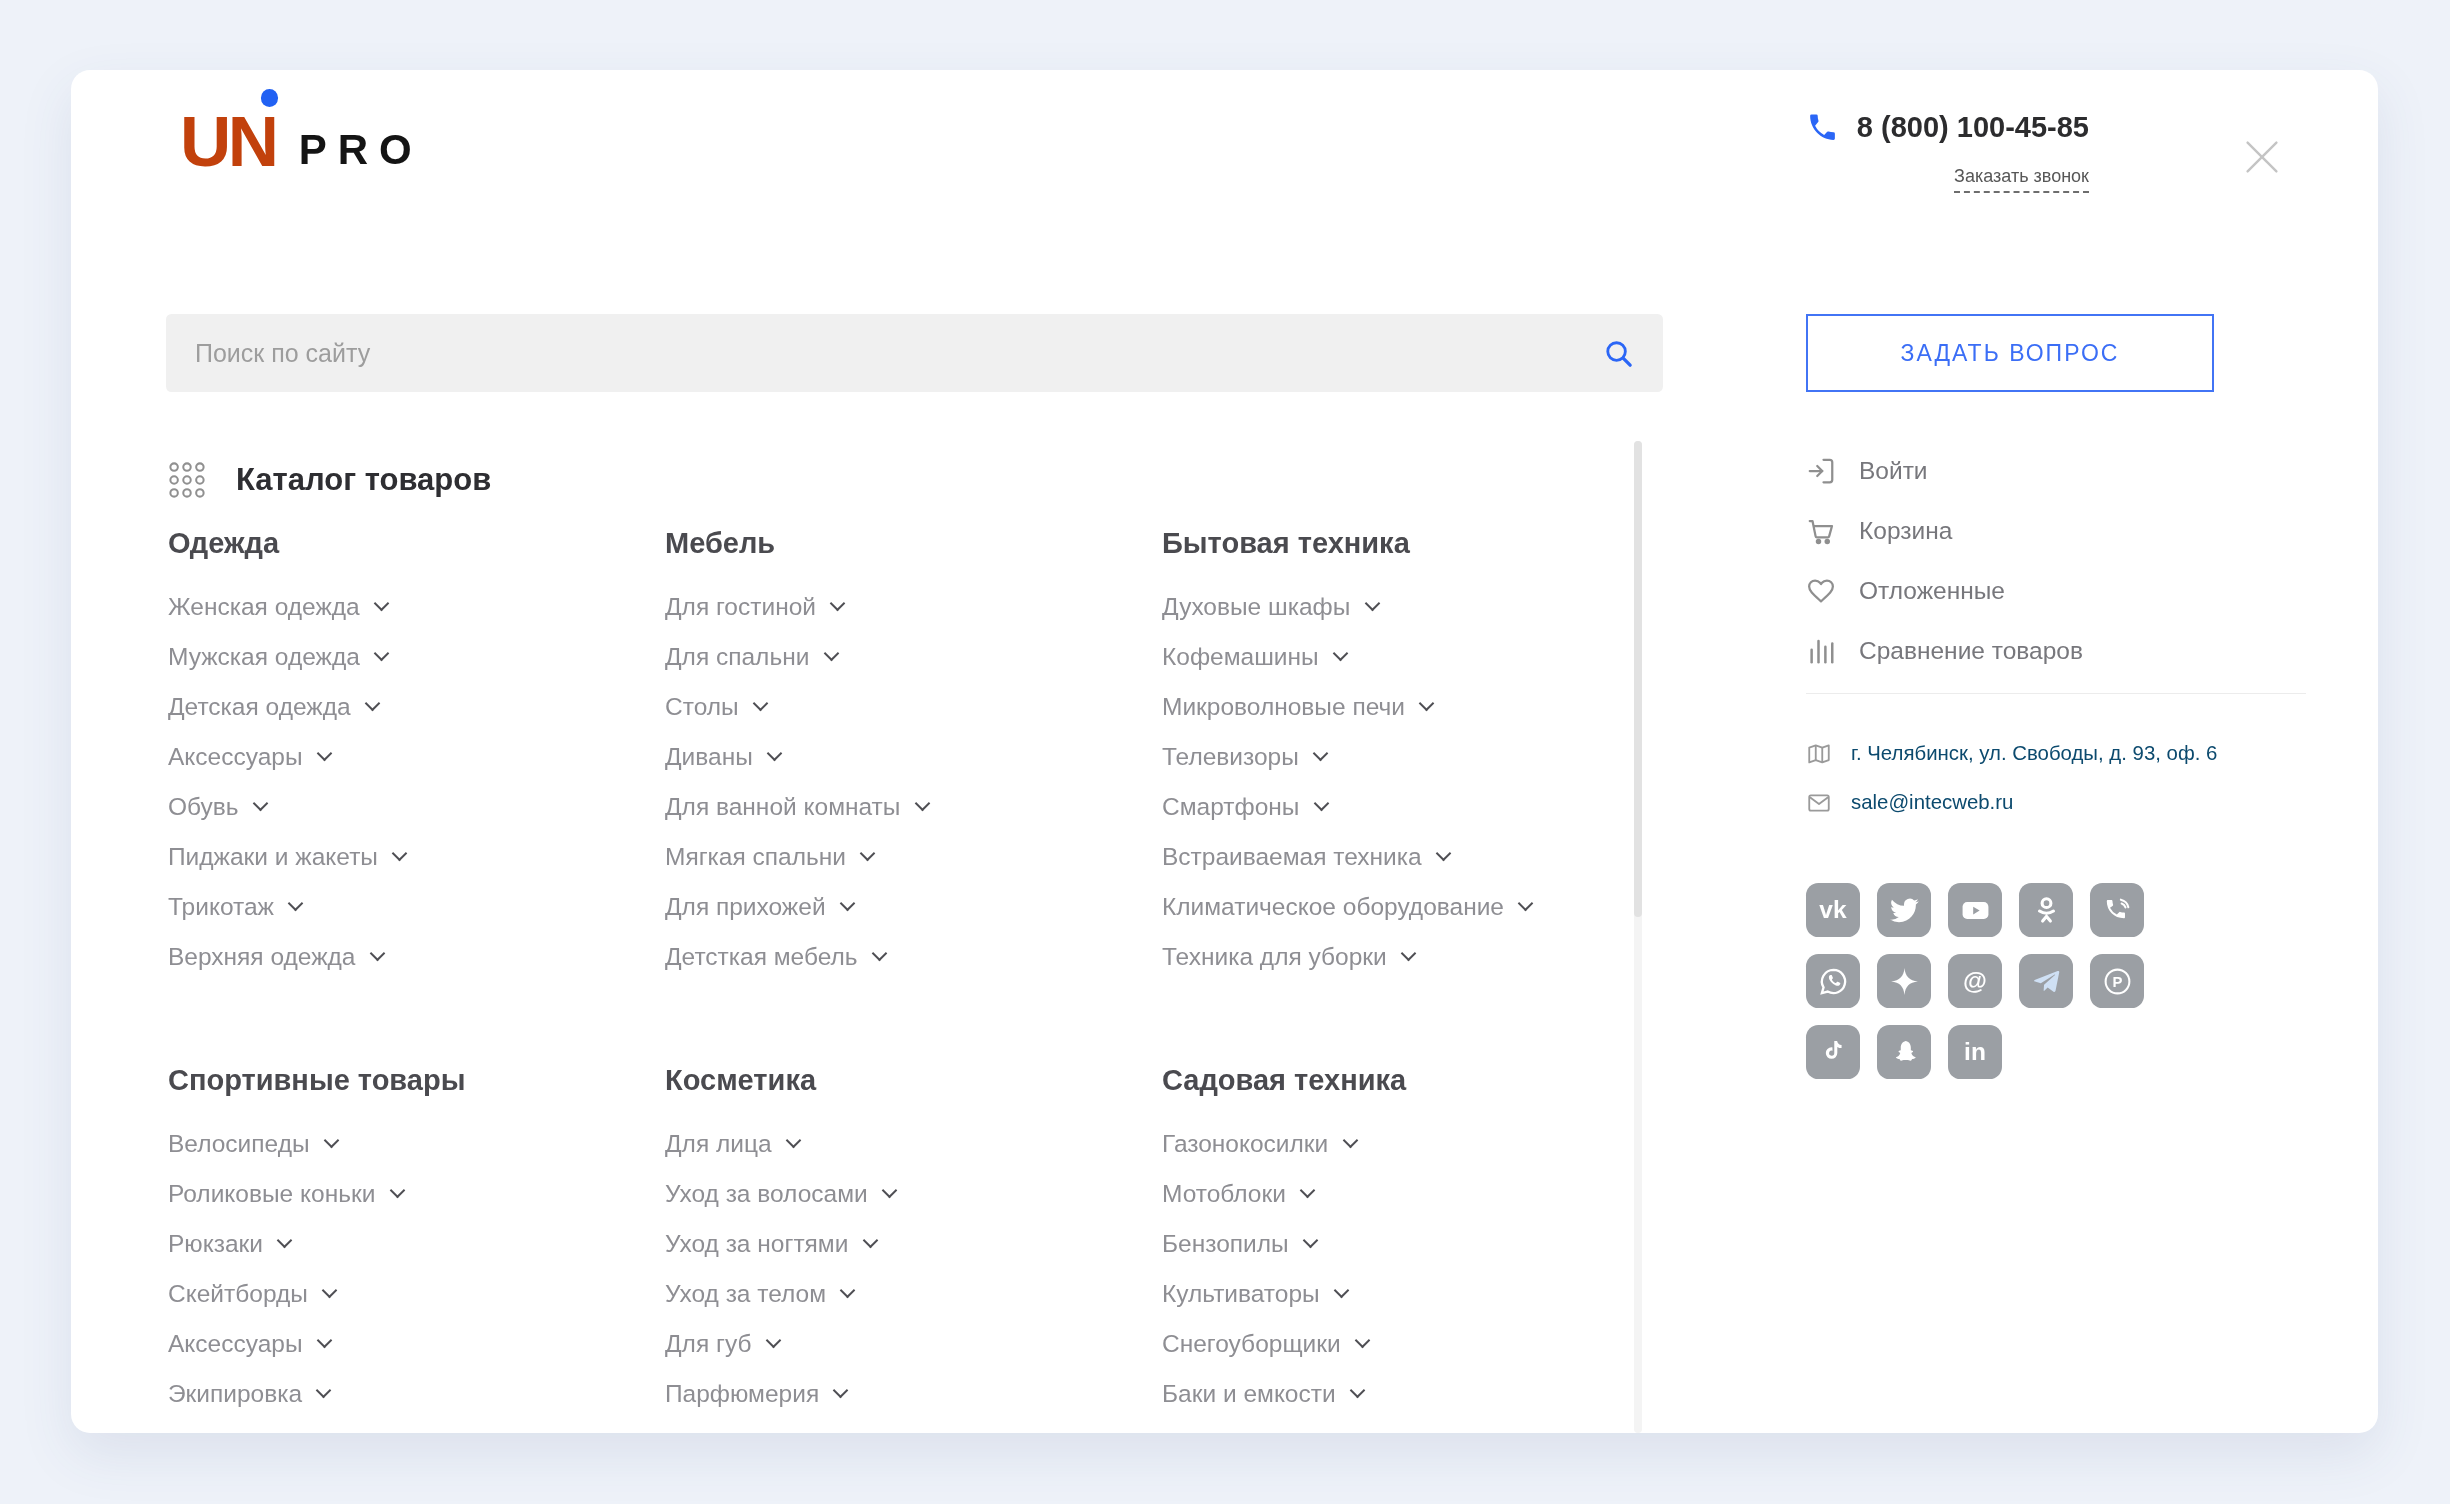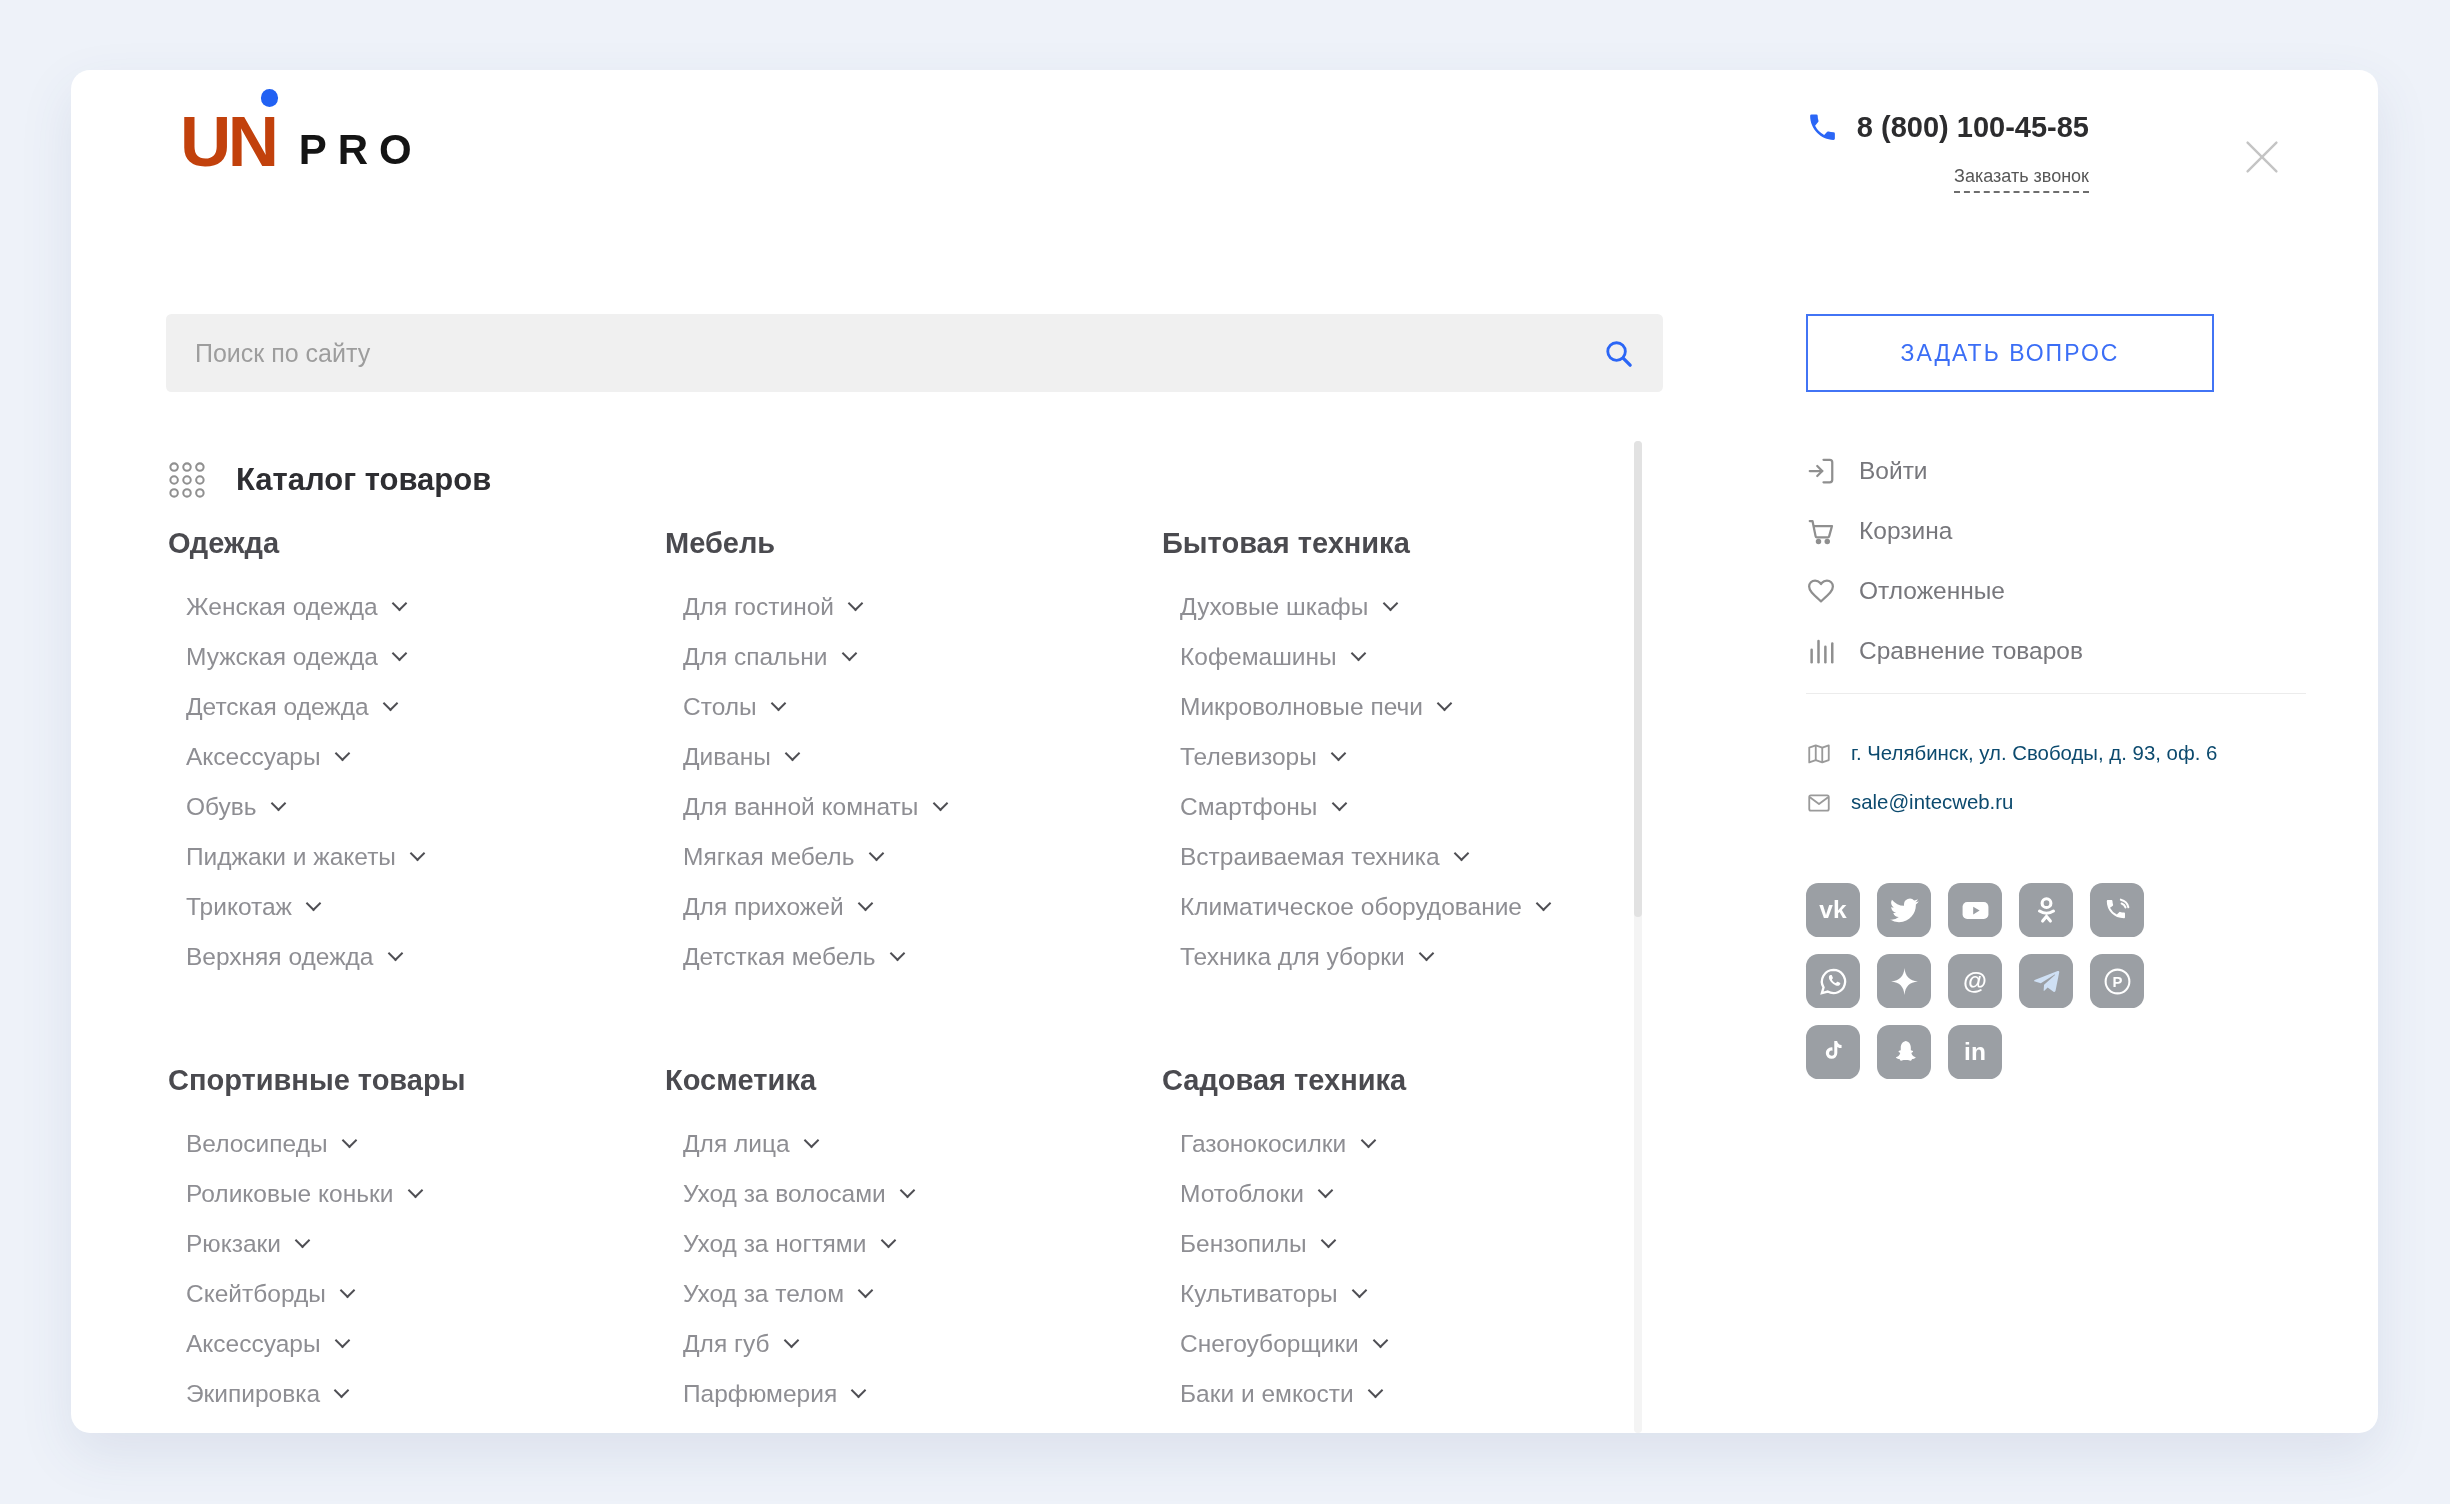--- a/index.html
+++ b/index.html
@@ -41,21 +41,21 @@
              color:#3b6ef6; font-family:"Liberation Sans",sans-serif;
              font-size:23px; font-weight:500; letter-spacing:2px; cursor:pointer; }
   
   .catalog-header { position:absolute; left:97px; top:391px; display:flex; align-items:center; gap:30px; }
   .catalog-header svg { width:38px; height:38px; }
   .catalog-title { font-size:31px; font-weight:700; color:#2e2e32; }
   .catalog-grid { position:absolute; left:97px; top:457px; width:1450px;
                   display:grid; grid-template-columns:repeat(3,1fr); column-gap:41px; row-gap:82px; }
   .cat-title { font-size:29px; font-weight:600; color:#4a4a4f; margin-bottom:22px; }
   .cat-items { list-style:none; }
-  .cat-item { height:50px; display:flex; align-items:center; font-size:24.5px; color:#8e8e93; cursor:pointer;margin-left:18px; }
+  .cat-item { height:50px; display:flex; align-items:center; font-size:24.5px; color:#8e8e93; cursor:pointer; }
   .cat-item .chev { width:11px; height:11px; border-right:2.4px solid #4f4f54; border-bottom:2.4px solid #4f4f54;
                     transform:rotate(45deg); margin-left:16.3px; margin-top:-6.8px; flex:0 0 auto; }
   
   .scrollbar { position:absolute; left:1563px; top:371px; width:8.2px; height:992px;
                background:#f4f4f4; border-radius:4.1px; }
   .scrollbar .thumb { position:absolute; left:0; top:0; width:8.2px; height:476px;
                       background:#e2e2e2; border-radius:4.1px; cursor:pointer; }
   
   .side { position:absolute; left:1735px; top:371px; width:504px; }
   .acc-item { height:60px; display:flex; align-items:center; gap:23px; cursor:pointer; }
@@ -180,21 +180,21 @@
           </li>
           <li class="cat-item">
             <span>Диваны</span>
             <span class="chev"></span>
           </li>
           <li class="cat-item">
             <span>Для ванной комнаты</span>
             <span class="chev"></span>
           </li>
           <li class="cat-item">
-            <span>Мягкая мебель</span>
+            <span>Мягкая спальни</span>
             <span class="chev"></span>
           </li>
           <li class="cat-item">
             <span>Для прихожей</span>
             <span class="chev"></span>
           </li>
           <li class="cat-item">
             <span>Детсткая мебель</span>
             <span class="chev"></span>
           </li>

